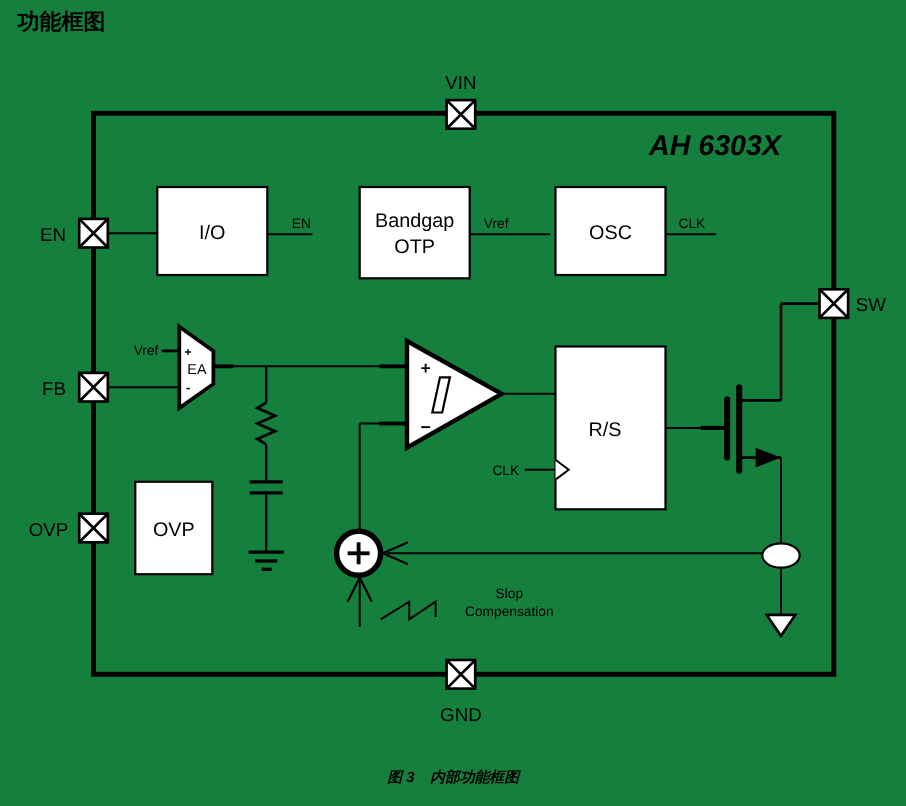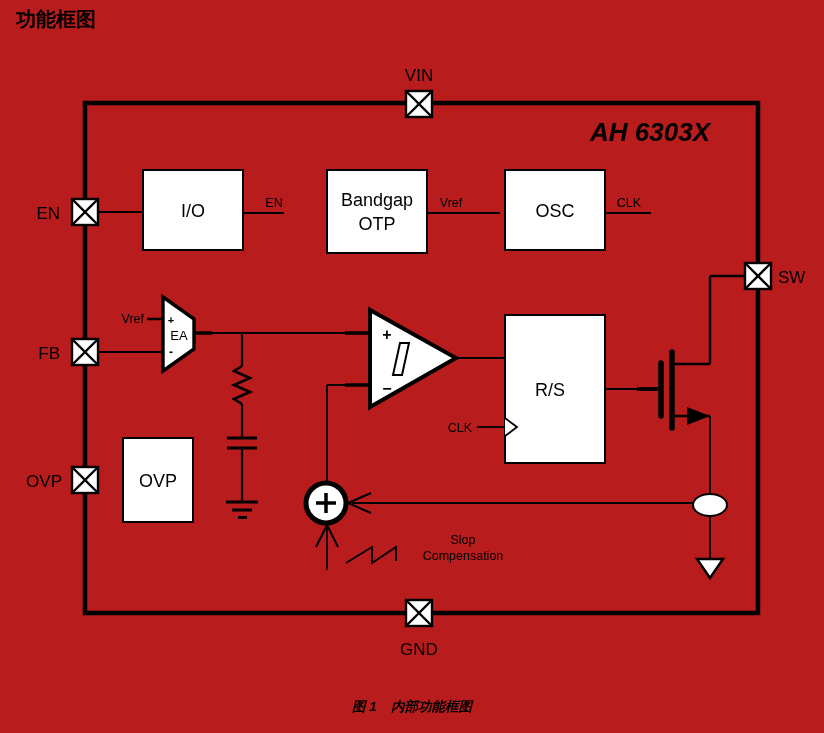--- a/index.html
+++ b/index.html
@@ -1,17 +1,17 @@
 <!DOCTYPE html>
 <html><head>
 <meta charset="utf-8">
 <style>
   html,body{margin:0;padding:0;background:#ffffff;}
   body{font-family:"Liberation Sans", sans-serif;}
-  #stage{position:relative;width:824px;height:733px;background:#b91c1c;overflow:hidden;}
+  #stage{position:relative;width:824px;height:733px;background:#15803d;overflow:hidden;}
   #doc-title{position:absolute;left:16px;top:6px;font-size:20px;font-weight:bold;color:#000;}
   #fig-caption{position:absolute;left:0;top:698px;width:824px;text-align:center;
                font-size:13.5px;font-weight:bold;font-style:italic;color:#000;}
   #fig-caption span{display:inline-block;}
   #fig-caption .cap-num{margin-right:14px;}
   svg text{fill:#000;font-family:"Liberation Sans", sans-serif;}
   .pin-label{font-size:17px;}
   .blk-label{font-size:18px;}
   .sig-label{font-size:12.5px;}
   .chip-name{font-size:26px;font-weight:bold;font-style:italic;}
@@ -198,16 +198,16 @@
       <text class="sig-label" x="451" y="207" text-anchor="middle">Vref</text>
       <text class="sig-label" x="629" y="207" text-anchor="middle">CLK</text>
       <text class="sig-label" x="144" y="323" text-anchor="end" font-size="13">Vref</text>
       <text class="sig-label" x="472" y="432" text-anchor="end" font-size="13">CLK</text>
       <text class="sig-label" x="463" y="544" text-anchor="middle" font-size="13">Slop</text>
       <text class="sig-label" x="463" y="560" text-anchor="middle" font-size="13">Compensation</text>
     </g>
   </svg>
 
   <div id="fig-caption">
-    <span class="cap-num">图 1</span><span>内部功能框图</span>
+    <span class="cap-num">图 3</span><span>内部功能框图</span>
   </div>
 
 </div>
 
 </body></html>

